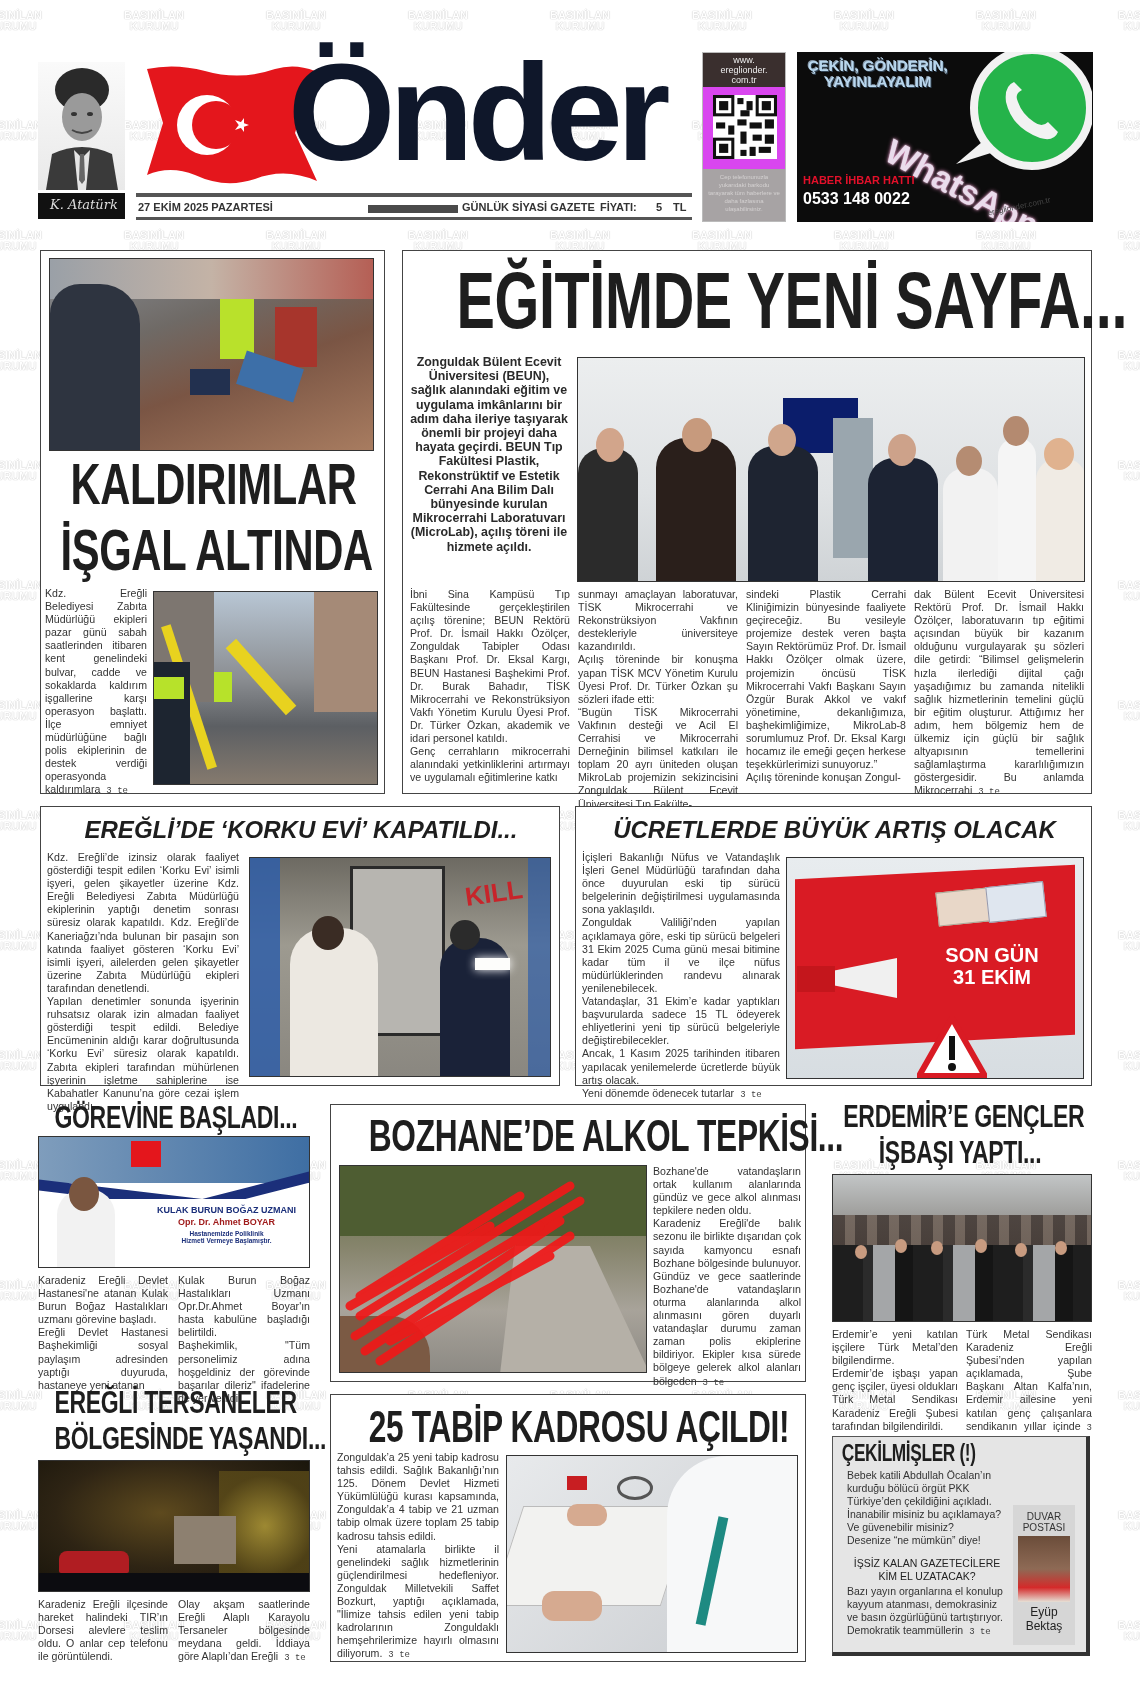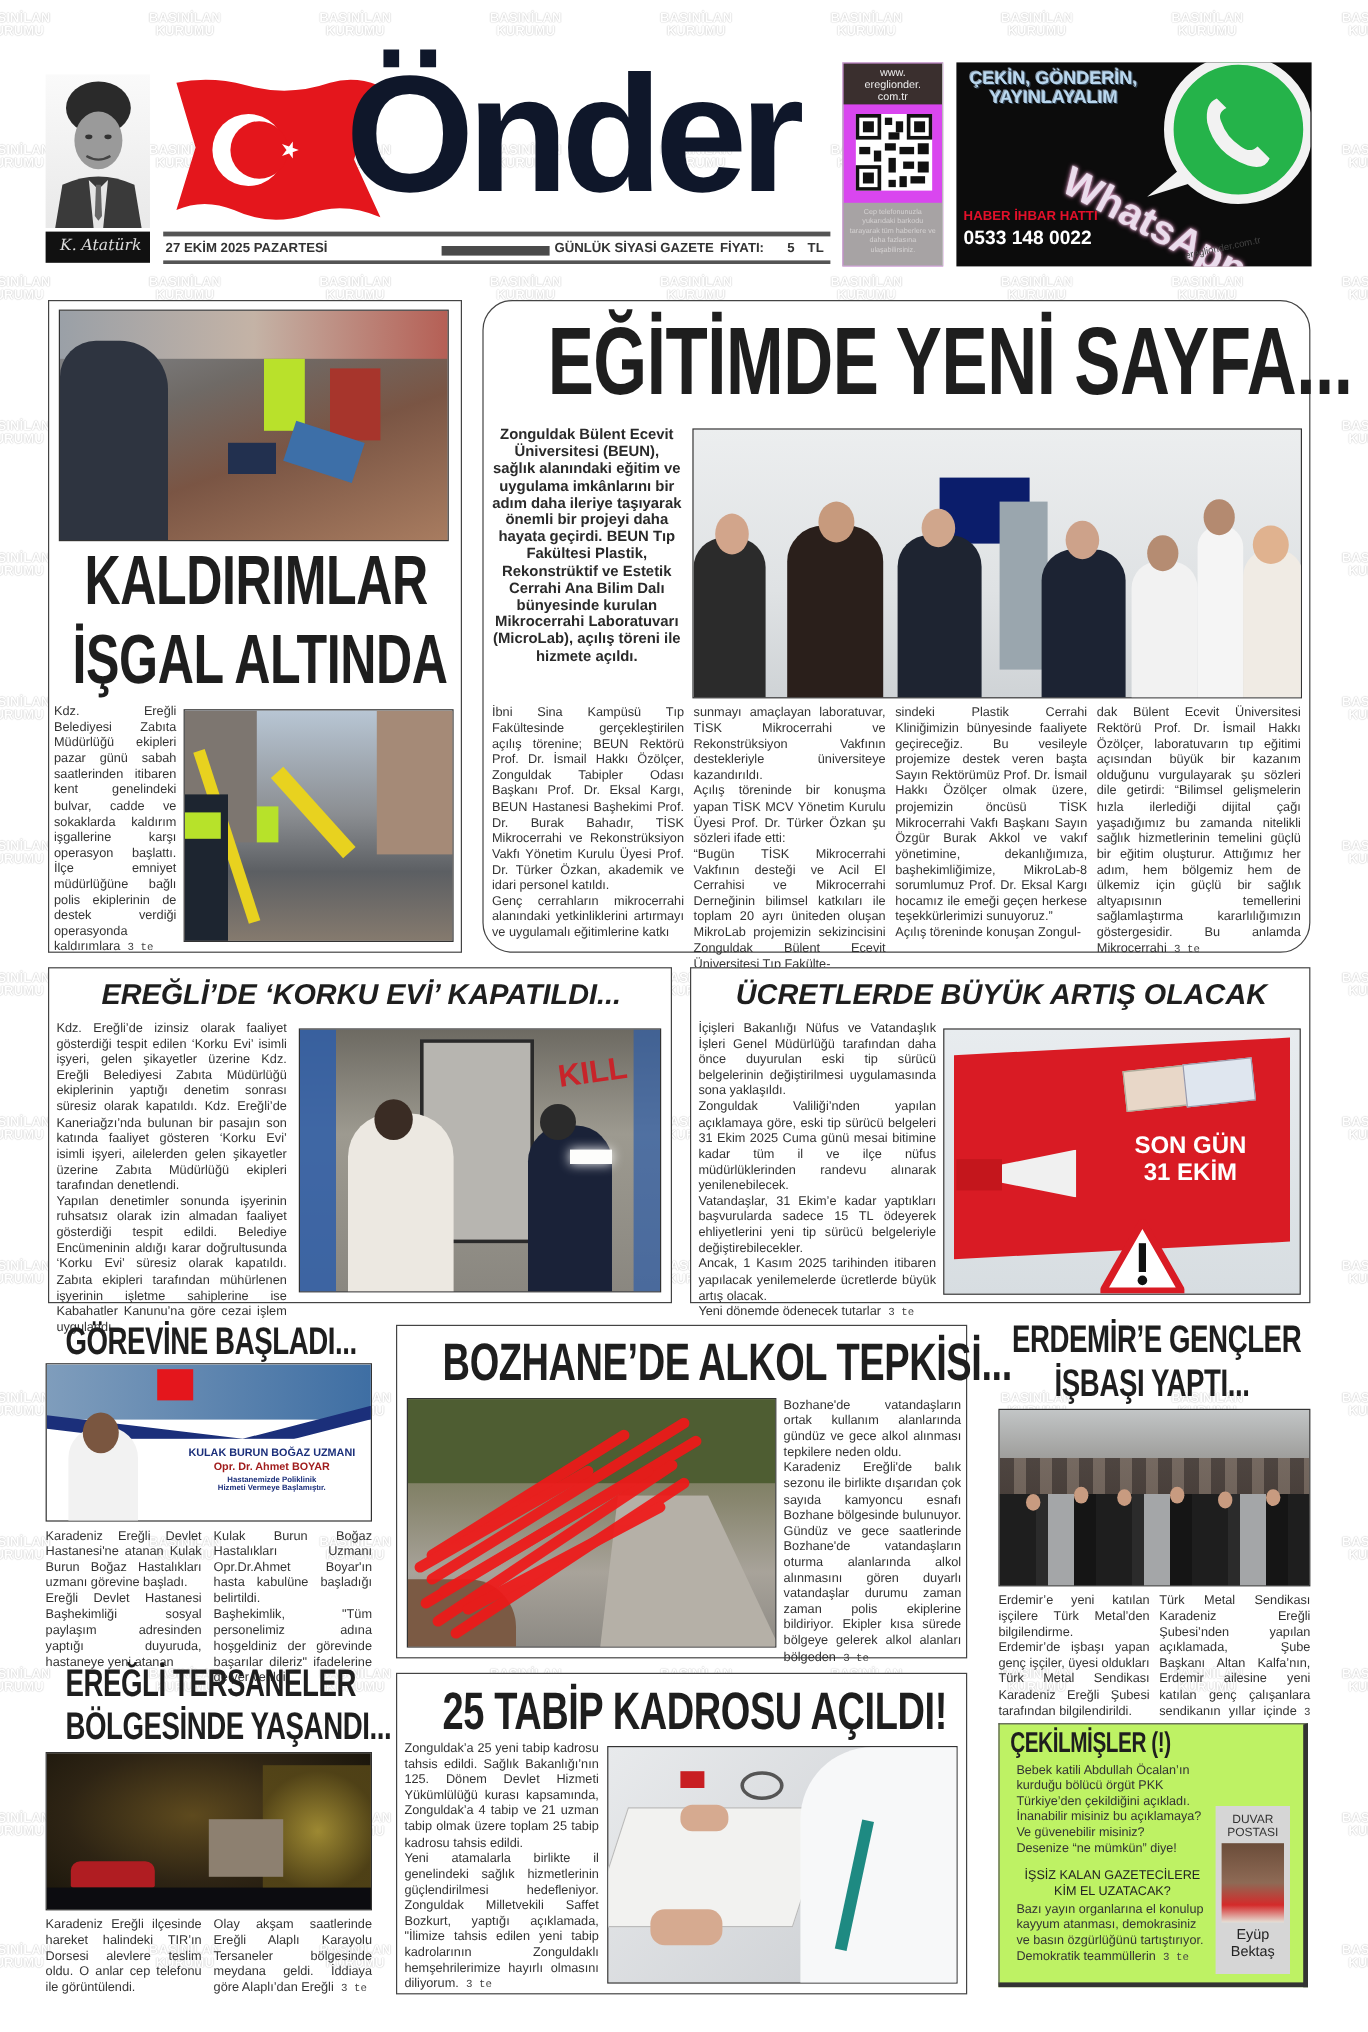--- a/index.html
+++ b/index.html
@@ -678,21 +678,21 @@
     <div style="position:absolute;left:0;top:0;width:60px;height:110px;background:#7d7670;"></div>
     <div style="position:absolute;left:160px;top:0;width:65px;height:120px;background:#a58a77;"></div>
     <div style="position:absolute;left:30px;top:30px;width:10px;height:150px;background:#e8d21f;transform:rotate(-18deg);"></div>
     <div style="position:absolute;left:100px;top:40px;width:14px;height:90px;background:#e8d21f;transform:rotate(-42deg);"></div>
     <div style="position:absolute;left:0;top:70px;width:36px;height:124px;background:#1d2530;"></div>
     <div style="position:absolute;left:0;top:85px;width:30px;height:22px;background:#b7e22a;"></div>
     <div style="position:absolute;left:60px;top:80px;width:18px;height:30px;background:#b7e22a;"></div>
   </div>
 </div>
 
-<div class="box" style="left:402px;top:250px;width:690px;height:544px;border-radius:25px;">
+<div class="box" style="left:402px;top:250px;width:690px;height:544px;">
   <div class="headline" style="position:absolute;left:-60px;top:8px;width:810px;font-size:80px;line-height:84px;">EĞİTİMDE YENİ SAYFA...</div>
   <div style="position:absolute;left:7px;top:104px;width:158px;font-weight:700;font-size:12.4px;line-height:14.2px;text-align:center;color:#2a2a2a;">Zonguldak Bülent Ecevit Üniversitesi (BEUN), sağlık alanındaki eğitim ve uygulama imkânlarını bir adım daha ileriye taşıyarak önemli bir projeyi daha hayata geçirdi. BEUN Tıp Fakültesi Plastik, Rekonstrüktif ve Estetik Cerrahi Ana Bilim Dalı bünyesinde kurulan Mikrocerrahi Laboratuvarı (MicroLab), açılış töreni ile hizmete açıldı.</div>
   <div class="photo" style="left:174px;top:106px;width:508px;height:225px;background:linear-gradient(180deg,#eceeef 0%,#dfe2e4 60%,#cfd3d6 100%);">
     <div style="position:absolute;left:205px;top:40px;width:75px;height:55px;background:#0b1d6b;"></div>
     <div style="position:absolute;left:0;top:90px;width:60px;height:135px;background:#2b2b2b;border-radius:25px 25px 0 0;"></div>
     <div style="position:absolute;left:18px;top:70px;width:28px;height:34px;background:#d2a58b;border-radius:50%;"></div>
     <div style="position:absolute;left:78px;top:80px;width:80px;height:145px;background:#2a1f1b;border-radius:30px 30px 0 0;"></div>
     <div style="position:absolute;left:104px;top:60px;width:30px;height:34px;background:#c79a7d;border-radius:50%;"></div>
     <div style="position:absolute;left:170px;top:88px;width:70px;height:137px;background:#1e2431;border-radius:26px 26px 0 0;"></div>
     <div style="position:absolute;left:190px;top:66px;width:28px;height:32px;background:#d0a68c;border-radius:50%;"></div>
@@ -852,21 +852,21 @@
     <div style="position:absolute;left:0;top:70px;width:260px;height:78px;background:repeating-linear-gradient(90deg,#1e1e1e 0 30px,#2b2b2b 30px 40px,#a4a6a8 40px 62px,#151515 62px 80px);"></div>
     <div style="position:absolute;left:62px;top:64px;width:12px;height:14px;background:#c89b80;border-radius:50%;box-shadow:36px 2px 0 #c89b80,80px 0 0 #c89b80,120px 4px 0 #c89b80,160px 2px 0 #c89b80,-40px 6px 0 #c89b80;"></div>
   </div>
   <div class="body-text" style="position:absolute;left:4px;top:230px;width:126px;white-space:pre-line;">Erdemir’e yeni katılan işçilere Türk Metal’den bilgilendirme.
 Erdemir’de işbaşı yapan genç işçiler, üyesi oldukları Türk Metal Sendikası Karadeniz Ereğli Şubesi tarafından bilgilendirildi.</div>
   <div class="body-text" style="position:absolute;left:138px;top:230px;width:126px;">
     <span>Türk Metal Sendikası Karadeniz Ereğli Şubesi’nden yapılan açıklamada, Şube Başkanı Altan Kalfa’nın, Erdemir ailesine yeni katılan genç çalışanlara sendikanın yıllar içinde</span><span class="cont">3 te</span>
   </div>
 </div>
 
-<div class="abs" style="left:832px;top:1436px;width:258px;height:220px;border:1px solid #555;border-right:4px solid #333;border-bottom:4px solid #333;background:#bef264;">
+<div class="abs" style="left:832px;top:1436px;width:258px;height:220px;border:1px solid #555;border-right:4px solid #333;border-bottom:4px solid #333;background:#e5e5e5;">
   <div class="headline" style="position:absolute;left:-20px;top:2px;width:165px;font-size:24px;line-height:28px;text-align:left;transform-origin:left center;padding-left:40px;">ÇEKİLMİŞLER (!)</div>
   <div class="body-text" style="position:absolute;left:14px;top:32px;width:160px;text-align:left;white-space:pre-line;font-size:10.5px;line-height:13px;">Bebek katili Abdullah Öcalan’ın kurduğu bölücü örgüt PKK Türkiye’den çekildiğini açıkladı.
 İnanabilir misiniz bu açıklamaya?
 Ve güvenebilir misiniz?
 Desenize “ne mümkün” diye!</div>
   <div style="position:absolute;left:14px;top:120px;width:160px;text-align:center;font-weight:400;font-size:10.5px;line-height:13px;color:#222;">
     <div>İŞSİZ KALAN GAZETECİLERE</div>
     <div>KİM EL UZATACAK?</div>
   </div>
   <div class="body-text" style="position:absolute;left:14px;top:148px;width:162px;text-align:left;font-size:10.5px;line-height:13px;">

